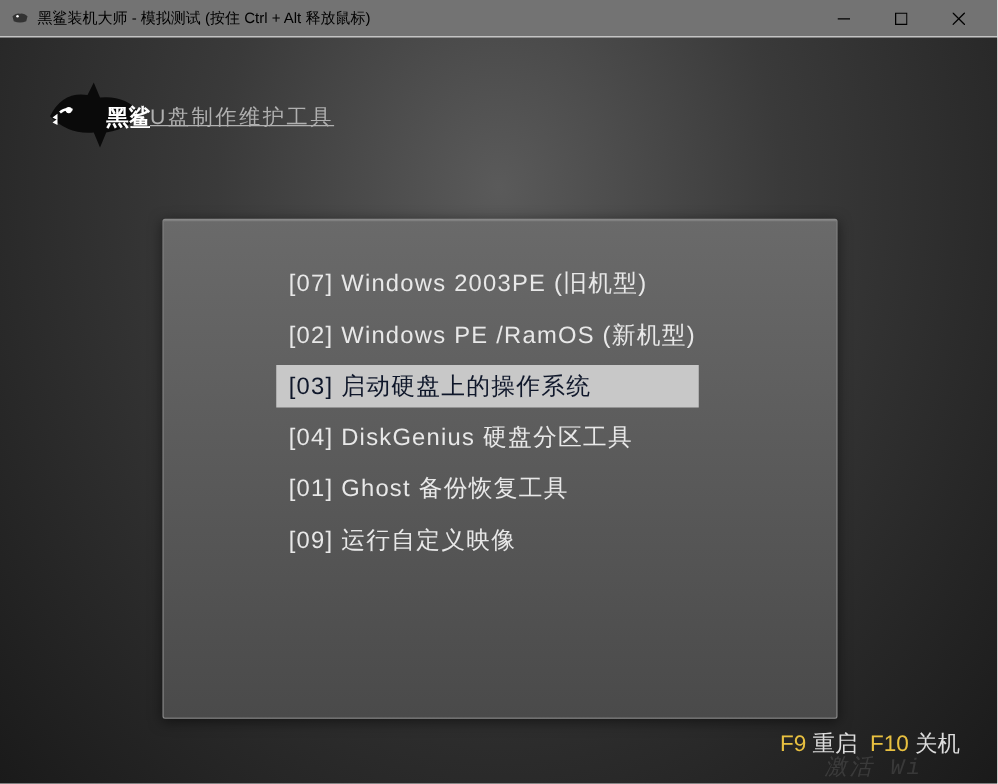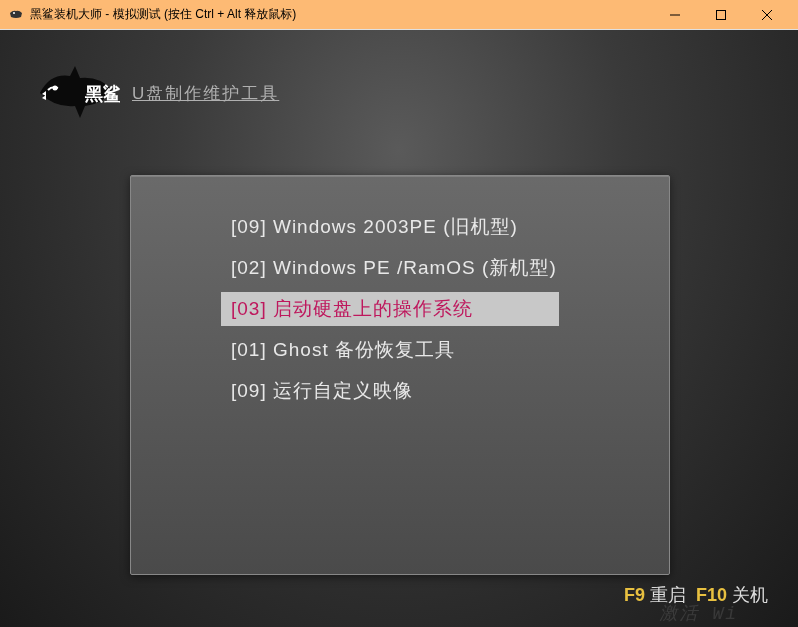--- a/index.html
+++ b/index.html
@@ -9,21 +9,21 @@
     }
     body {
       width: 798px;
       height: 627px;
       font-family: "Microsoft YaHei", "SimHei", sans-serif;
       background: #fff;
       overflow: hidden;
     }
     .titlebar {
       height: 30px;
-      background: #fdba74;
+      background: #737373;
       display: flex;
       align-items: center;
       padding: 0 8px;
       border-bottom: 1px solid #e0e0e0;
     }
     .titlebar-icon {
       width: 16px;
       height: 16px;
       margin-right: 6px;
     }
@@ -59,21 +59,20 @@
     .logo-area {
       position: absolute;
       top: 28px;
       left: 30px;
       display: flex;
       align-items: center;
     }
     .logo-icon {
       width: 90px;
       height: 70px;
-      margin-right: 12px;
     }
     .logo-subtitle {
       font-size: 17px;
       color: #b0b0b0;
       letter-spacing: 2px;
       text-decoration: underline;
     }
     .menu-panel {
       position: absolute;
       top: 145px;
@@ -89,35 +88,35 @@
     .menu-item {
       padding: 4px 0 4px 100px;
       font-size: 19px;
       color: #e8e8e8;
       letter-spacing: 1px;
       margin-bottom: 7px;
       cursor: pointer;
     }
     .menu-item.selected {
       background: #c8c8c8;
-      color: #be185d;
+      color: #0f172a;
       margin-left: 90px;
       margin-right: 110px;
       padding-left: 10px;
     }
     .footer-keys {
       position: absolute;
       bottom: 20px;
       right: 30px;
       font-size: 18px;
       color: #ddd;
     }
     .footer-keys .fkey {
       color: #e8c040;
-      font-weight: bold;
+      font-weight: normal;
       text-align: right;
     }
     .watermark {
       position: absolute;
       bottom: 2px;
       right: 60px;
       font-size: 18px;
       color: rgba(200,200,200,0.15);
       font-style: italic;
       letter-spacing: 2px;
@@ -164,23 +163,24 @@
         <path d="M18 32 Q22 28 28 30" stroke="#fff" stroke-width="2" fill="none"></path>
         <circle cx="25" cy="30" r="2.5" fill="#fff"></circle>
         <path d="M12 36 L16 33 L16 38 Z M12 40 L16 37 L16 42 Z" fill="#fff"></path>
         <text x="55" y="42" font-size="18" fill="#fff" font-family="SimHei" font-weight="bold">黑鲨</text>
       </svg>
     </span>
     <span class="logo-subtitle">U盘制作维护工具</span>
   </div>
 
   <div class="menu-panel">
-    <div class="menu-item">[09] Windows 2003PE (旧机型)</div>
+    <div class="menu-item">[07] Windows 2003PE (旧机型)</div>
     <div class="menu-item">[02] Windows PE /RamOS (新机型)</div>
     <div class="menu-item selected">[03] 启动硬盘上的操作系统</div>
+    <div class="menu-item">[04] DiskGenius 硬盘分区工具</div>
     <div class="menu-item">[01] Ghost 备份恢复工具</div>
     <div class="menu-item">[09] 运行自定义映像</div>
   </div>
 
   <div class="footer-keys">
     <span class="fkey">F9</span>
     <span>重启</span>&nbsp;
     <span class="fkey">F10</span>
     <span>关机</span>
   </div>

